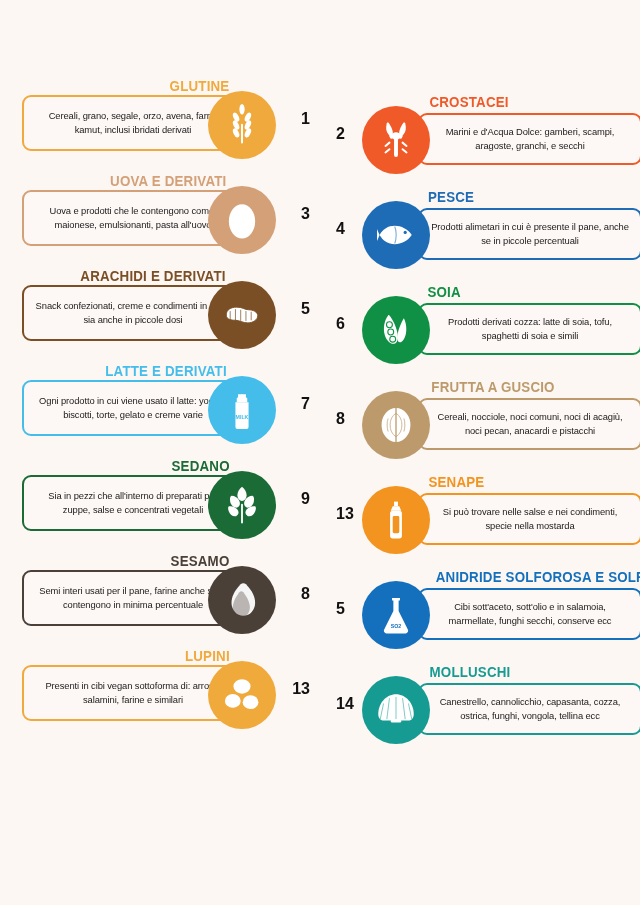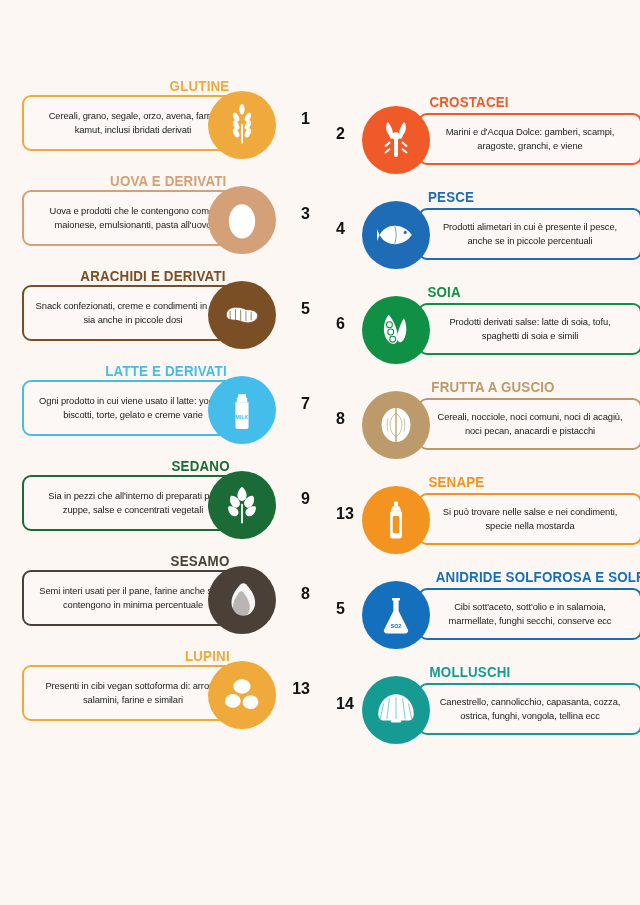--- a/index.html
+++ b/index.html
@@ -191,58 +191,58 @@
             </svg>
           </span>
         </div>
         <div class="num">13</div>
       </div>
     </div>
   <div class="col col-right" id="col-right" style="top: 95px;">
       <div class="row">
         <div class="title" style="color: rgb(239, 90, 40);">CROSTACEI</div>
         <div class="box" style="border-color: rgb(239, 90, 40);">
-          <div class="desc">Marini e d'Acqua Dolce: gamberi, scampi, aragoste, granchi, e viene</div>
+          <div class="desc">Marini e d'Acqua Dolce: gamberi, scampi, aragoste, granchi, e secchi</div>
         </div>
         <div class="circle" style="background: rgb(239, 90, 40);">
           <span>
             <svg viewBox="0 0 64 64" fill="#fff">
               <rect x="29" y="24" width="6" height="34" rx="3"></rect>
     <ellipse cx="32" cy="26" rx="7" ry="6"></ellipse>
     <path d="M18 6c-2 8-1 14 3 18 2 2 5 2 6-1 1-4-2-11-6-17-1-1-2-1-3 0z"></path>
     <path d="M46 6c2 8 1 14-3 18-2 2-5 2-6-1-1-4 2-11 6-17 1-1 2-1 3 0z"></path>
     <path d="M24 16c-3 5-3 10-1 13 1 2 4 1 4-1 0-3-1-8-3-12z"></path>
     <path d="M40 16c3 5 3 10 1 13-1 2-4 1-4-1 0-3 1-8 3-12z"></path>
     <path d="M22 36l-6 5M42 36l6 5M22 46l-6 5M42 46l6 5" stroke="#fff" stroke-width="3" stroke-linecap="round"></path>
             </svg>
           </span>
         </div>
         <div class="num">2</div>
       </div>
       <div class="row">
         <div class="title" style="color: rgb(29, 108, 181);">PESCE</div>
         <div class="box" style="border-color: rgb(29, 108, 181);">
-          <div class="desc">Prodotti alimetari in cui è presente il pesce, anche se in piccole percentuali</div>
+          <div class="desc">Prodotti alimetari in cui è presente il pane, anche se in piccole percentuali</div>
         </div>
         <div class="circle" style="background: rgb(29, 108, 181);">
           <span>
             <svg viewBox="0 0 64 64" fill="#fff">
               <path d="M56 32c-6-9-16-14-26-14C20 18 12 23 7 32c5 9 13 14 23 14 10 0 20-5 26-14z"></path>
     <path d="M7 32l-4-9v18z"></path>
               <circle cx="46" cy="28" r="2.4" fill="#1d6cb5"></circle>
     <path d="M30 19c3 6 3 19 0 26" stroke="#1d6cb5" stroke-width="1.6" fill="none" opacity=".6"></path>
             </svg>
           </span>
         </div>
         <div class="num">4</div>
       </div>
       <div class="row">
         <div class="title" style="color: rgb(16, 144, 68);">SOIA</div>
         <div class="box" style="border-color: rgb(16, 144, 68);">
-          <div class="desc">Prodotti derivati salse: latte di soia, tofu, spaghetti di soia e simili</div>
+          <div class="desc">Prodotti derivati cozza: latte di soia, tofu, spaghetti di soia e simili</div>
         </div>
         <div class="circle" style="background: rgb(16, 144, 68);">
           <span>
             <svg viewBox="0 0 64 64">
               <g fill="#fff">
                 <path d="M20 10c-6 8-8 20-5 30 3 9 9 14 14 13 5-1 7-8 5-17-2-10-7-20-12-26-1-1-2-1-2 0z"></path>
     <path d="M44 14c5 10 5 24 0 32-3 5-7 6-9 3-2-4-1-12 2-20 2-6 5-12 7-15z"></path>
               </g>
     <g fill="none" stroke="#109044" stroke-width="1.6">
                 <circle cx="22" cy="24" r="4.5"></circle>

